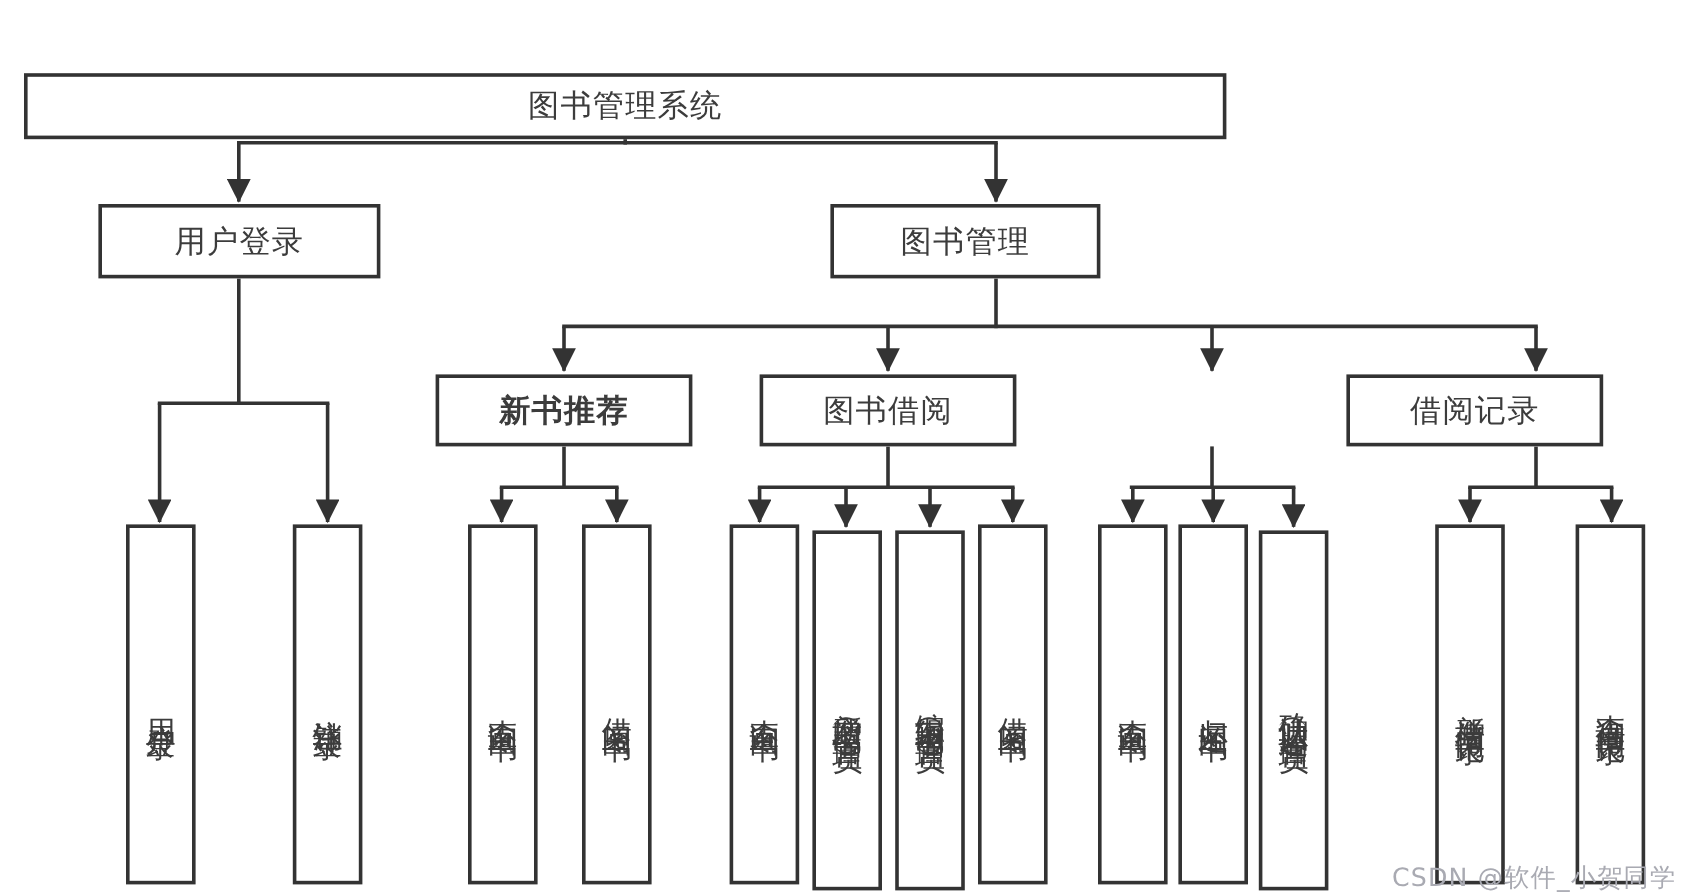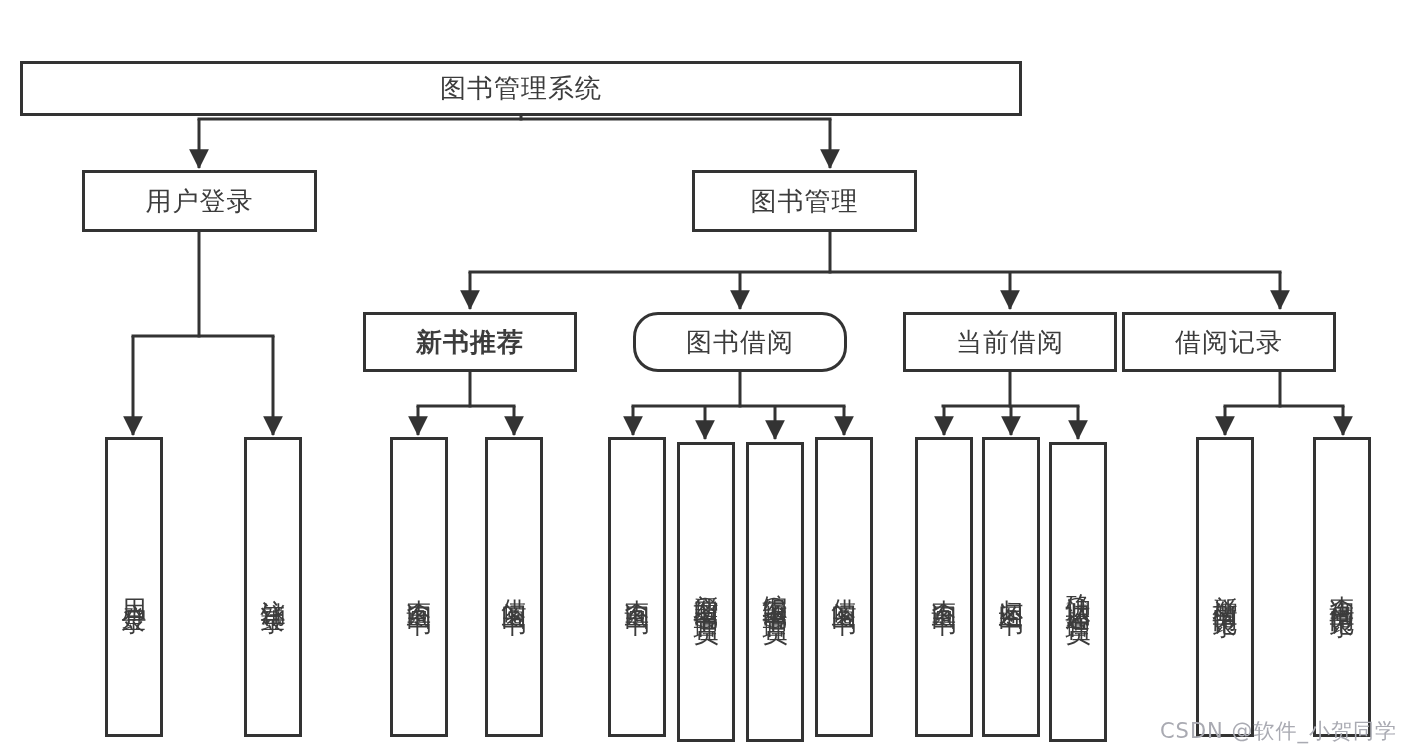--- a/index.html
+++ b/index.html
@@ -11,21 +11,21 @@
   .ln{stroke:#333333;stroke-width:3;fill:none;}
   .node{
     position:absolute;box-sizing:border-box;border:3px solid #333333;background:#ffffff;
     display:flex;align-items:center;justify-content:center;
     color:#3c3c3c;font-size:26px;letter-spacing:1px;white-space:nowrap;
   }
   .n-root{left:20px;top:13px;width:1002px;height:55px;margin-top:48px;}
   .n-login{left:82px;top:170px;width:235px;height:62px;}
   .n-mgmt{left:692px;top:170px;width:225px;height:62px;}
   .l3{top:312px;width:214px;height:60px;}
-  .n-l3-1{left:363px;font-weight:bold;} .n-l3-2{left:633px;border-radius:25px;} .n-l3-3{left:903px;} .n-l3-4{left:1122px;}
+  .n-l3-1{left:363px;font-weight:bold;} .n-l3-2{left:633px;} .n-l3-3{left:903px;} .n-l3-4{left:1122px;}
   .leaf{top:437px;width:58px;height:300px;font-size:25px;}
   .leaf.shift{top:442px;}
   .leaf .lbl{
     writing-mode:vertical-rl;text-orientation:mixed;
     line-height:1;letter-spacing:4px;white-space:nowrap;
   }
   .f1{left:105px;} .f2{left:244px;}
   .f3{left:390px;} .f4{left:485px;}
   .f5{left:608px;} .f6{left:677px;} .f7{left:746px;} .f8{left:815px;}
   .f9{left:915px;} .f10{left:982px;} .f11{left:1049px;}
@@ -98,23 +98,20 @@
   <div class="node n-mgmt">
     <span class="lbl">图书管理</span>
   </div>
 
   <div class="node l3 n-l3-1">
     <span class="lbl">新书推荐</span>
   </div>
   <div class="node l3 n-l3-2">
     <span class="lbl">图书借阅</span>
   </div>
-  <div class="node l3 n-l3-3">
-    <span class="lbl">当前借阅</span>
-  </div>
   <div class="node l3 n-l3-4">
     <span class="lbl">借阅记录</span>
   </div>
 
   <div class="node leaf f1">
     <span class="lbl">用户登录</span>
   </div>
   <div class="node leaf f2">
     <span class="lbl">注销登录</span>
   </div>

